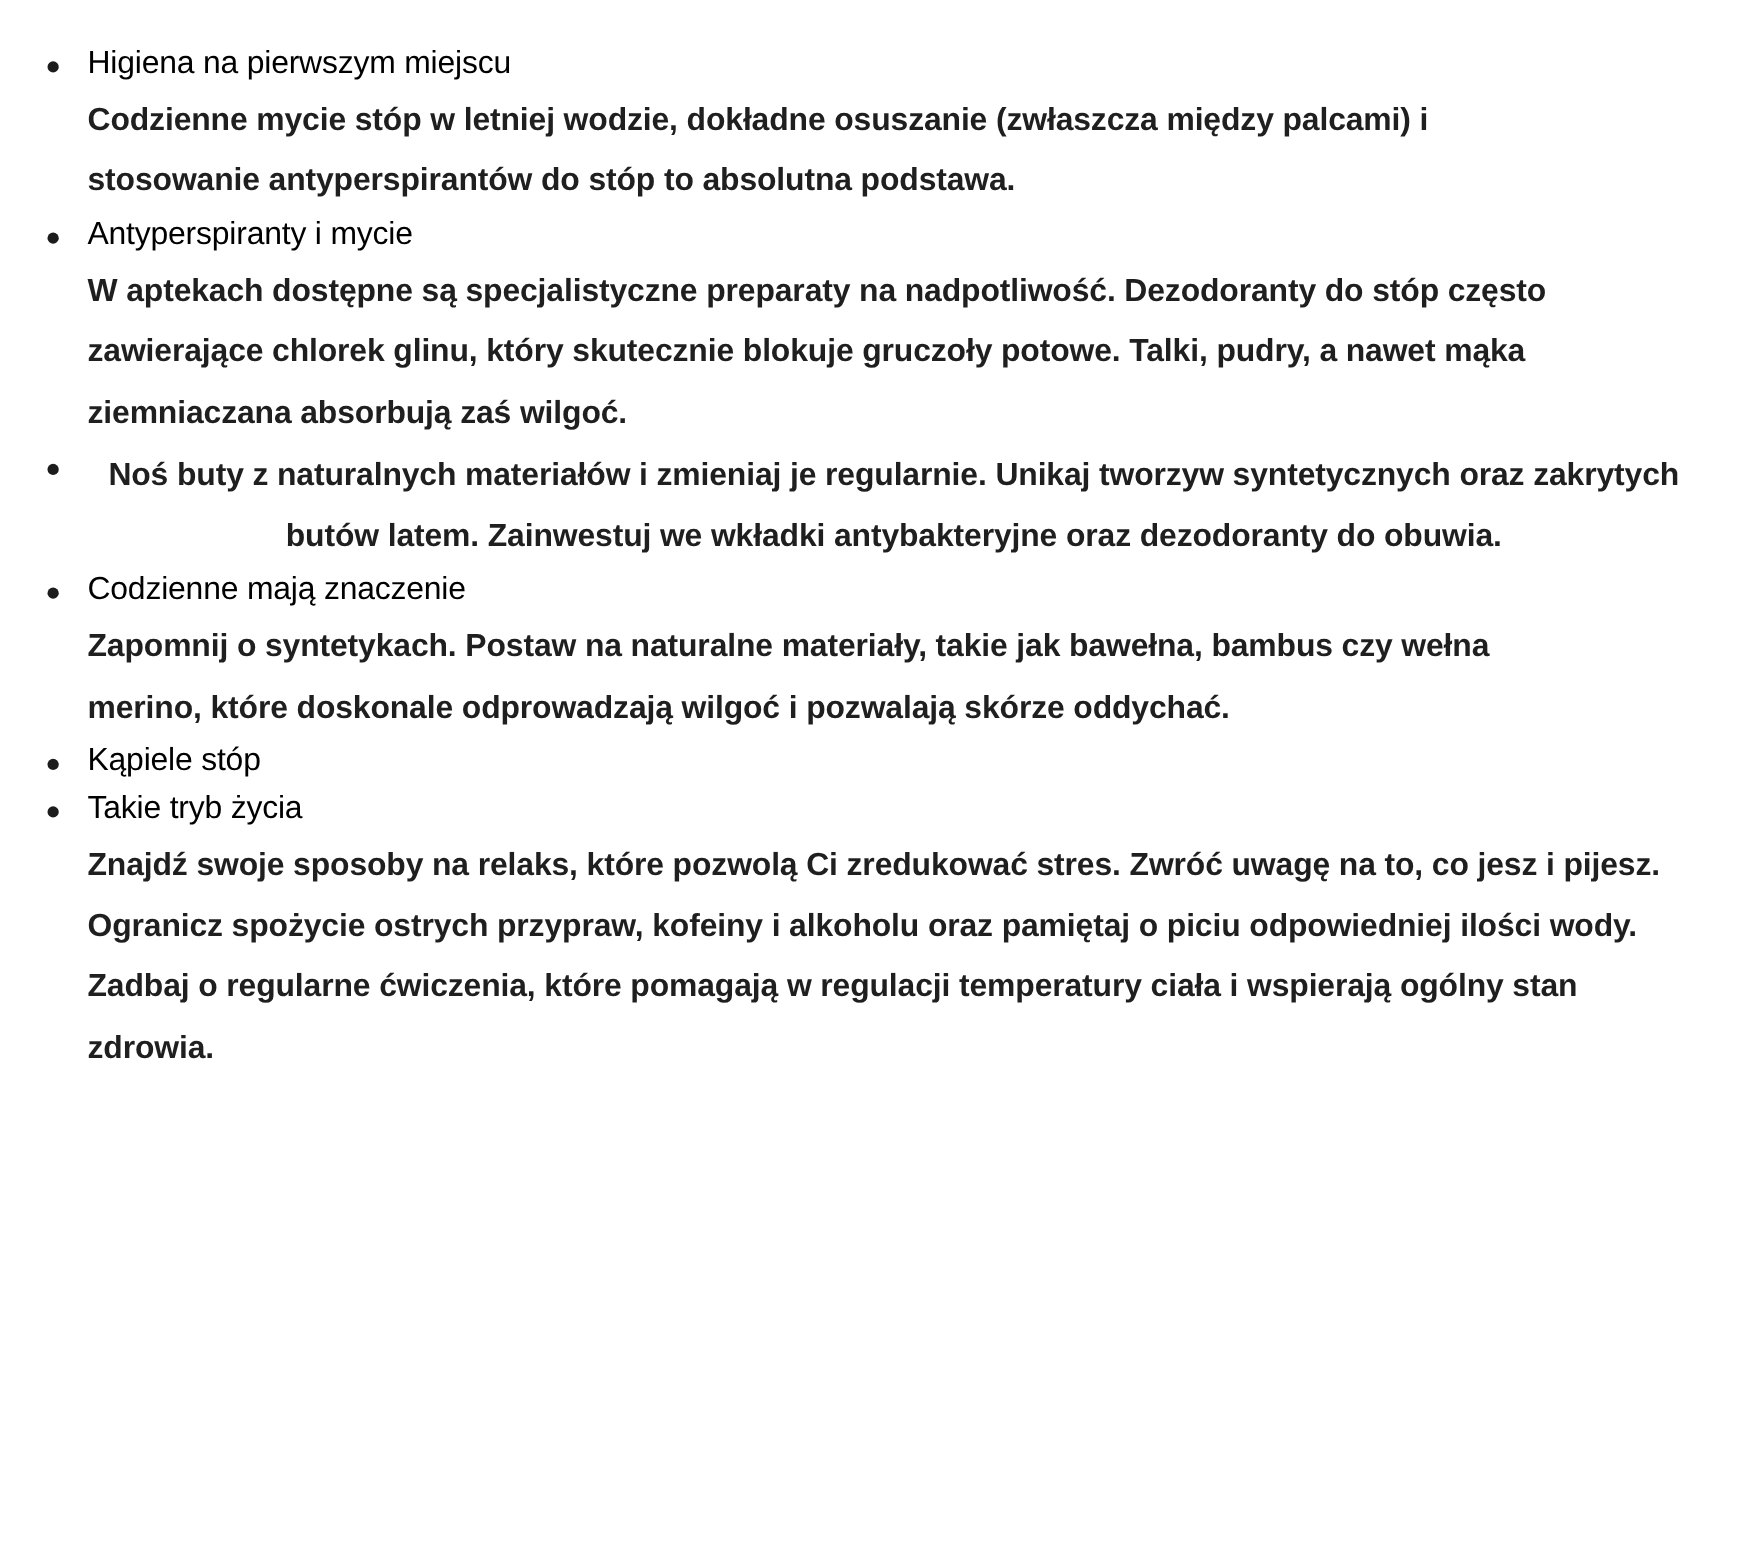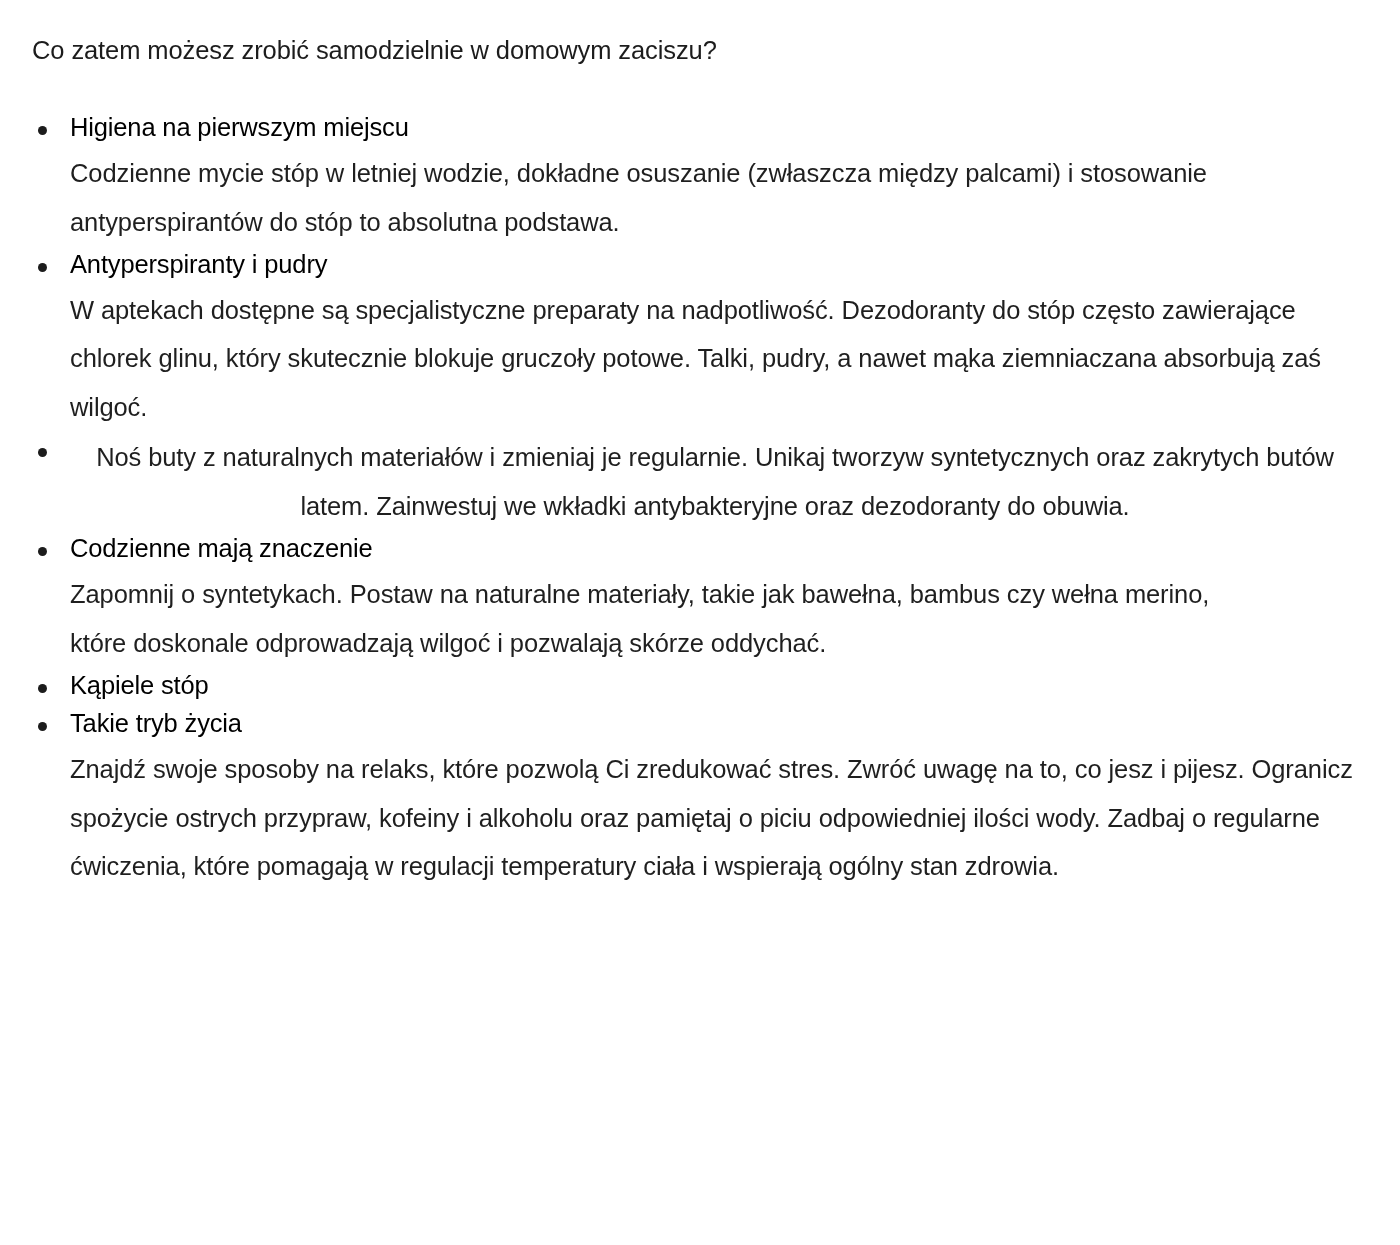--- a/index.html
+++ b/index.html
@@ -59,53 +59,52 @@
     line-height: 1.33;
     font-weight: 400;
     color: #000000;
     margin: 0 0 4px 0;
     letter-spacing: -0.15px;
   }
 
   .tip-body {
     font-size: 25.5px;
     line-height: 48.5px;
-    font-weight: 400;
+    font-weight: 700;
     color: #1f1f1f;
     margin: 0 0 2px 0;
     letter-spacing: -0.1px;
     max-width: 1320px;
   }
 
   .tip-body.tight {
     max-width: 1185px;
   }
   .tip-body.mid {
     max-width: 1290px;
     text-align: center;
   }
 </style>
 </head>
 <body>
 
 <div class="article">
 
-  <p class="intro">Co zatem możesz zrobić samodzielnie w domowym zaciszu?</p>
 
   <ul class="tips-list">
 
     <li class="tip-item">
       <span class="tip-bullet"></span>
       <div class="tip-heading">Higiena na pierwszym miejscu</div>
       <div class="tip-body tight">Codzienne mycie stóp w letniej wodzie, dokładne osuszanie (zwłaszcza między palcami) i stosowanie antyperspirantów do stóp to absolutna podstawa.</div>
     </li>
 
     <li class="tip-item">
       <span class="tip-bullet"></span>
-      <div class="tip-heading">Antyperspiranty i pudry</div>
+      <div class="tip-heading">Antyperspiranty i mycie</div>
       <div class="tip-body">W aptekach dostępne są specjalistyczne preparaty na nadpotliwość. Dezodoranty do stóp często zawierające chlorek glinu, który skutecznie blokuje gruczoły potowe. Talki, pudry, a nawet mąka ziemniaczana absorbują zaś wilgoć.</div>
     </li>
 
     <li class="tip-item">
       <span class="tip-bullet"></span>
       <div class="tip-body mid">Noś buty z naturalnych materiałów i zmieniaj je regularnie. Unikaj tworzyw syntetycznych oraz zakrytych butów latem. Zainwestuj we wkładki antybakteryjne oraz dezodoranty do obuwia.</div>
     </li>
 
     <li class="tip-item">
       <span class="tip-bullet"></span>

